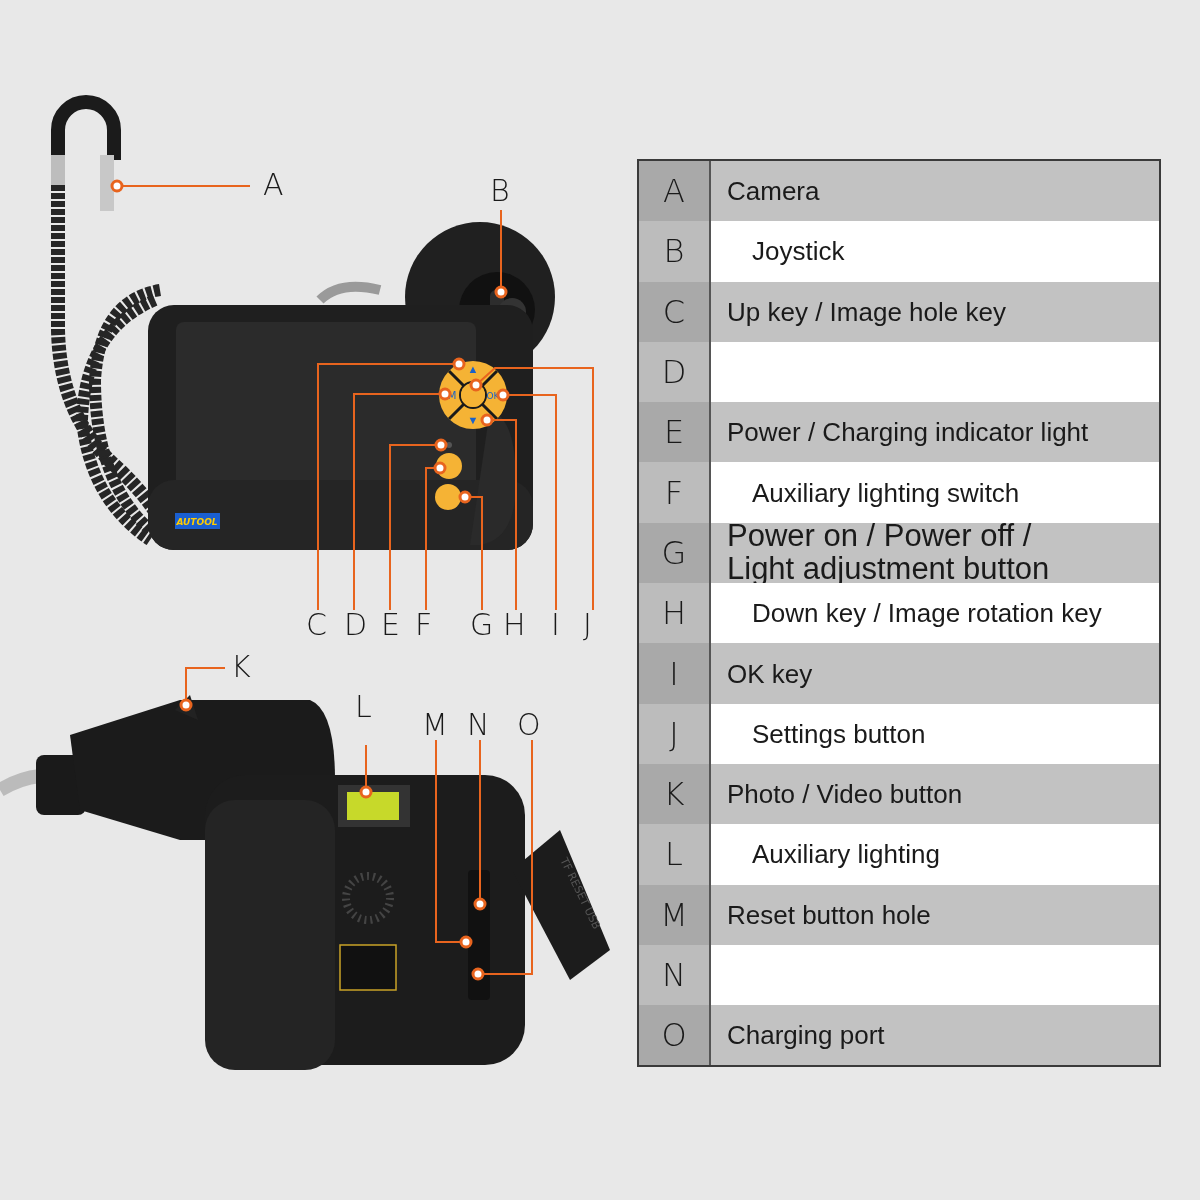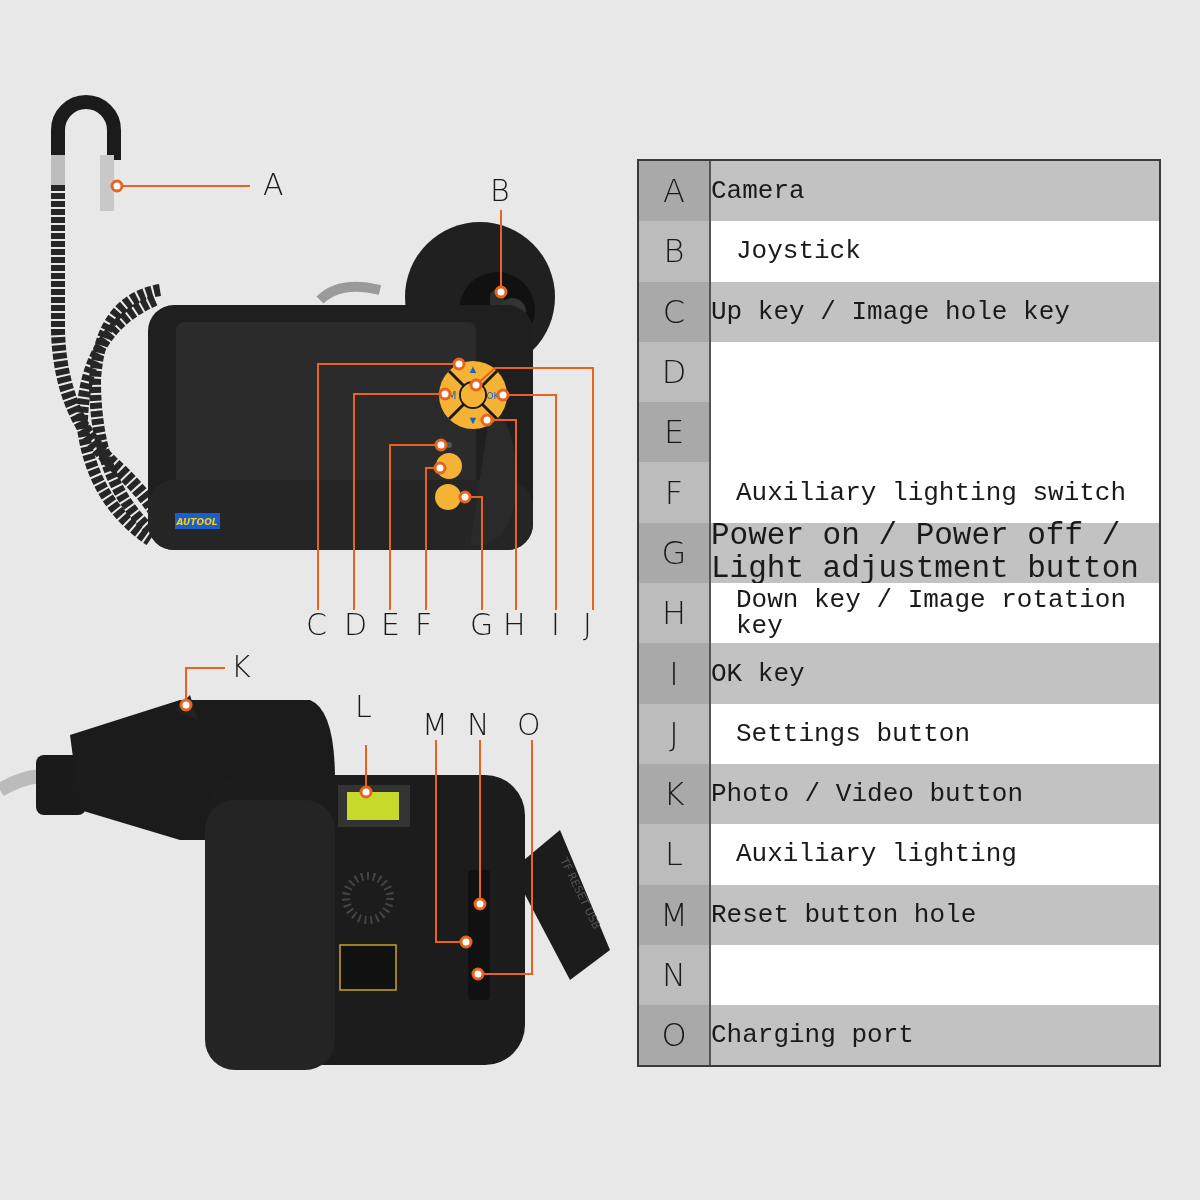--- a/index.html
+++ b/index.html
@@ -3,21 +3,21 @@
 <meta charset="utf-8">
 <style>
   html,body{margin:0;padding:0;}
   body{width:1200px;height:1200px;background:#e8e8e8;position:relative;overflow:hidden;font-family:"Liberation Sans",sans-serif;}
   .lbl{position:absolute;font-size:30px;color:#1a1a1a;font-family:"DejaVu Sans",sans-serif;font-weight:300;line-height:1;}
   svg.art{position:absolute;left:0;top:0;}
   
   .legend{position:absolute;left:637px;top:159px;width:520px;border:2px solid #3a3a3a;background:#fff;}
   .row{display:flex;height:60.3px;}
   .row .key{width:70px;flex:none;display:flex;align-items:center;justify-content:center;font-size:32px;color:#1a1a1a;font-family:"DejaVu Sans",sans-serif;font-weight:300;border-right:2px solid #555;}
-  .row .desc{flex:1;display:flex;align-items:center;padding-left:0;font-size:26px;color:#1a1a1a;font-family:Liberation Mono, monospace;font-weight:300;line-height:1;}
+  .row .desc{flex:1;display:flex;align-items:center;padding-left:16px;font-size:26px;color:#1a1a1a;font-family:Liberation Sans, sans-serif;font-weight:300;line-height:1;}
   .row.odd .key{background:#a9a9a9;}
   .row.odd .desc{background:#c2c2c2;}
   .row.even .key{background:#bcbcbc;}
   .row.even .desc{background:#ffffff;margin-left:25px;}
   .row .desc.two{font-size:31px;line-height:1.05;white-space:pre-line;}
 </style>
 </head>
 <body>
 
 <svg class="art" width="620" height="1200" viewBox="0 0 620 1200">
@@ -138,20 +138,21 @@
     </div>
   <div class="row odd">
       <div class="key">C</div>
       <div class="desc">Up key / Image hole key</div>
     </div>
   <div class="row even">
       <div class="key">D</div>
     </div>
   <div class="row odd">
       <div class="key">E</div>
+      <div class="desc">Power / Charging indicator light</div>
     </div>
   <div class="row even">
       <div class="key">F</div>
       <div class="desc">Auxiliary lighting switch</div>
     </div>
   <div class="row odd">
       <div class="key">G</div>
       <div class="desc two">Power on / Power off /
 Light adjustment button</div>
     </div>

